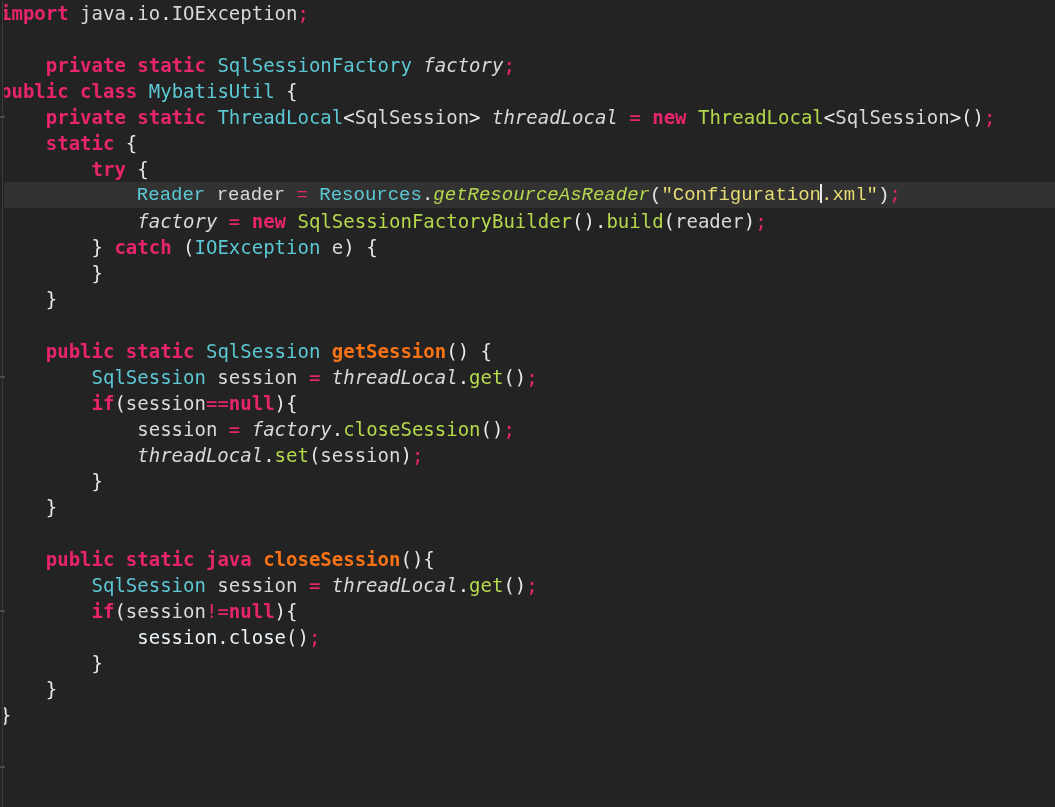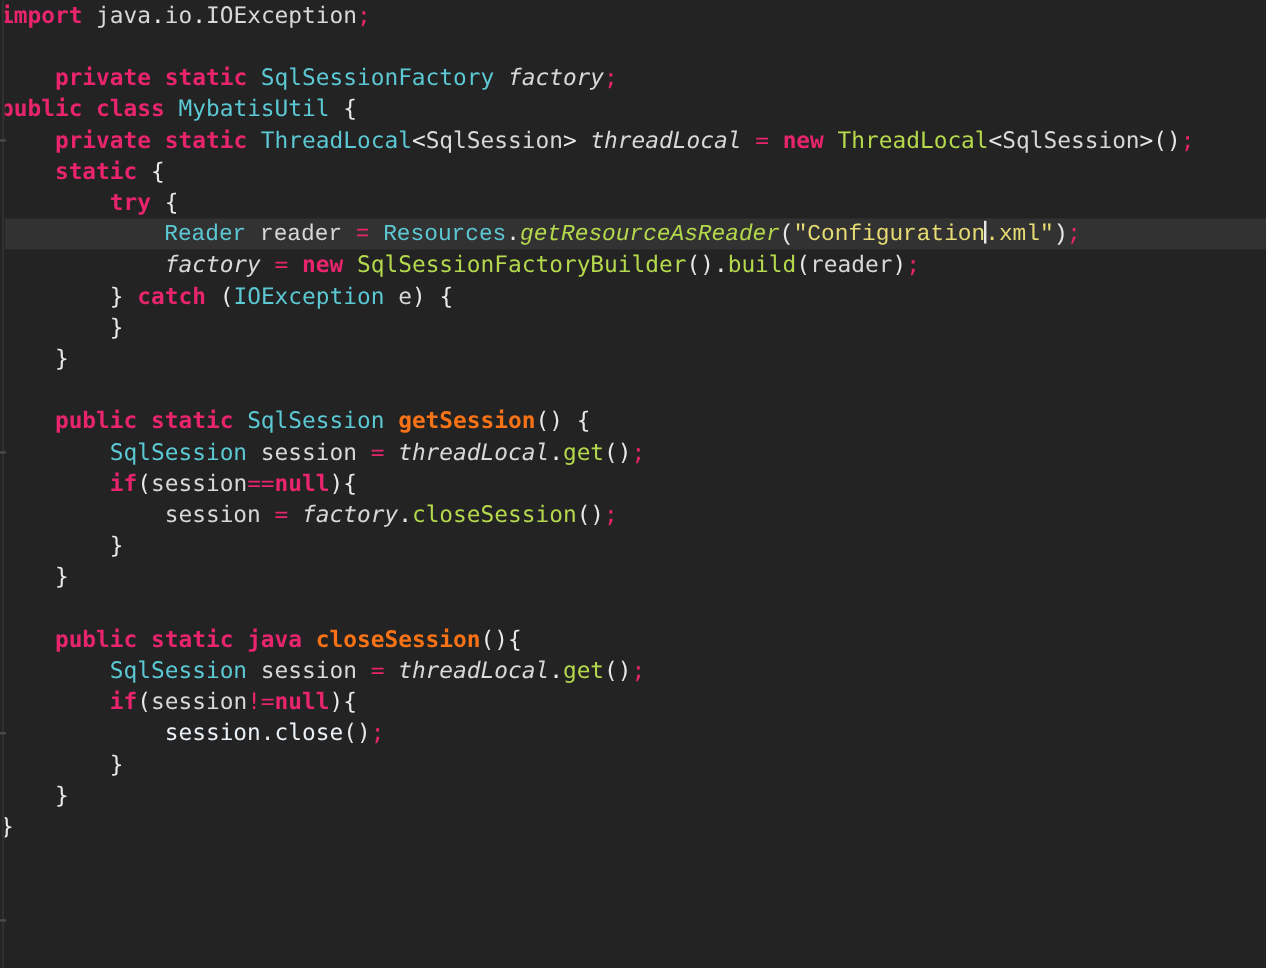--- a/index.html
+++ b/index.html
@@ -115,20 +115,21 @@
       <div class="line current"><span class="plain">            </span><span class="type">Reader</span><span class="plain"> </span><span class="plain">reader</span><span class="plain"> </span><span class="op">=</span><span class="plain"> </span><span class="type">Resources</span><span class="dot">.</span><span class="method" style="font-style: italic;">getResourceAsReader</span><span class="punct">(</span><span class="str">"Configuration</span><span class="caret"></span><span class="str">.xml"</span><span class="punct">)</span><span class="semi">;</span></div>
       <div class="line"><span class="plain">            </span><span class="field">factory</span><span class="plain"> </span><span class="op">=</span><span class="plain"> </span><span class="kw">new</span><span class="plain"> </span><span class="method">SqlSessionFactoryBuilder</span><span class="punct">()</span><span class="dot">.</span><span class="method">build</span><span class="punct">(</span><span class="plain">reader</span><span class="punct">)</span><span class="semi">;</span></div>
       <div class="line"><span class="plain">        </span><span class="punct">}</span><span class="plain"> </span><span class="kw">catch</span><span class="plain"> </span><span class="punct">(</span><span class="type">IOException</span><span class="plain"> </span><span class="plain">e</span><span class="punct">)</span><span class="plain"> </span><span class="punct">{</span></div>
       <div class="line"><span class="plain">        </span><span class="punct">}</span></div>
       <div class="line"><span class="plain">    </span><span class="punct">}</span></div>
       <div class="line">&nbsp;</div>
       <div class="line"><span class="plain">    </span><span class="kw">public</span><span class="plain"> </span><span class="kw">static</span><span class="plain"> </span><span class="type">SqlSession</span><span class="plain"> </span><span class="methodb">getSession</span><span class="punct">()</span><span class="plain"> </span><span class="punct">{</span></div>
       <div class="line"><span class="plain">        </span><span class="type">SqlSession</span><span class="plain"> </span><span class="plain">session</span><span class="plain"> </span><span class="op">=</span><span class="plain"> </span><span class="field">threadLocal</span><span class="dot">.</span><span class="method">get</span><span class="punct">()</span><span class="semi">;</span></div>
       <div class="line"><span class="plain">        </span><span class="kw">if</span><span class="punct">(</span><span class="plain">session</span><span class="op">==</span><span class="kw">null</span><span class="punct">)</span><span class="punct">{</span></div>
       <div class="line"><span class="plain">            </span><span class="plain">session</span><span class="plain"> </span><span class="op">=</span><span class="plain"> </span><span class="field">factory</span><span class="dot">.</span><span class="method">closeSession</span><span class="punct">()</span><span class="semi">;</span></div>
+      <div class="line"><span class="plain">            </span><span class="field">threadLocal</span><span class="dot">.</span><span class="method">set</span><span class="punct">(</span><span class="plain">session</span><span class="punct">)</span><span class="semi">;</span></div>
       <div class="line"><span class="plain">        </span><span class="punct">}</span></div>
       <div class="line"><span class="plain">    </span><span class="punct">}</span></div>
       <div class="line">&nbsp;</div>
       <div class="line"><span class="plain">    </span><span class="kw">public</span><span class="plain"> </span><span class="kw">static</span><span class="plain"> </span><span class="kw">java</span><span class="plain"> </span><span class="methodb">closeSession</span><span class="punct">()</span><span class="punct">{</span></div>
       <div class="line"><span class="plain">        </span><span class="type">SqlSession</span><span class="plain"> </span><span class="plain">session</span><span class="plain"> </span><span class="op">=</span><span class="plain"> </span><span class="field">threadLocal</span><span class="dot">.</span><span class="method">get</span><span class="punct">()</span><span class="semi">;</span></div>
       <div class="line"><span class="plain">        </span><span class="kw">if</span><span class="punct">(</span><span class="plain">session</span><span class="op">!=</span><span class="kw">null</span><span class="punct">)</span><span class="punct">{</span></div>
       <div class="line"><span class="plain">            </span><span class="white">session</span><span class="dot">.</span><span class="white">close</span><span class="punct">()</span><span class="semi">;</span></div>
       <div class="line"><span class="plain">        </span><span class="punct">}</span></div>
       <div class="line"><span class="plain">    </span><span class="punct">}</span></div>
       <div class="line"><span class="punct">}</span></div>

